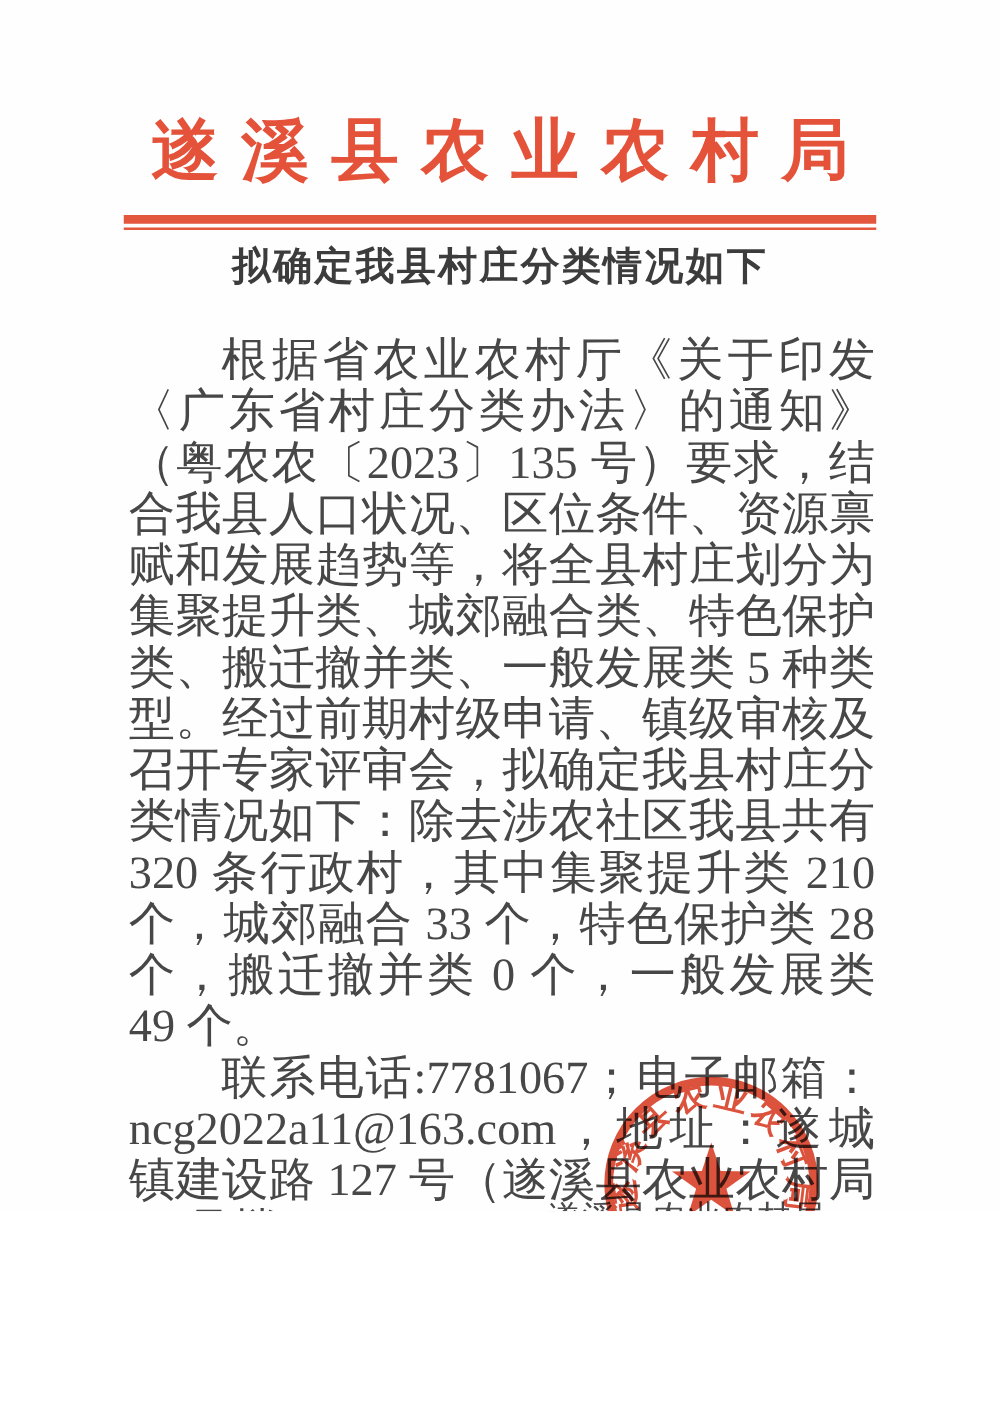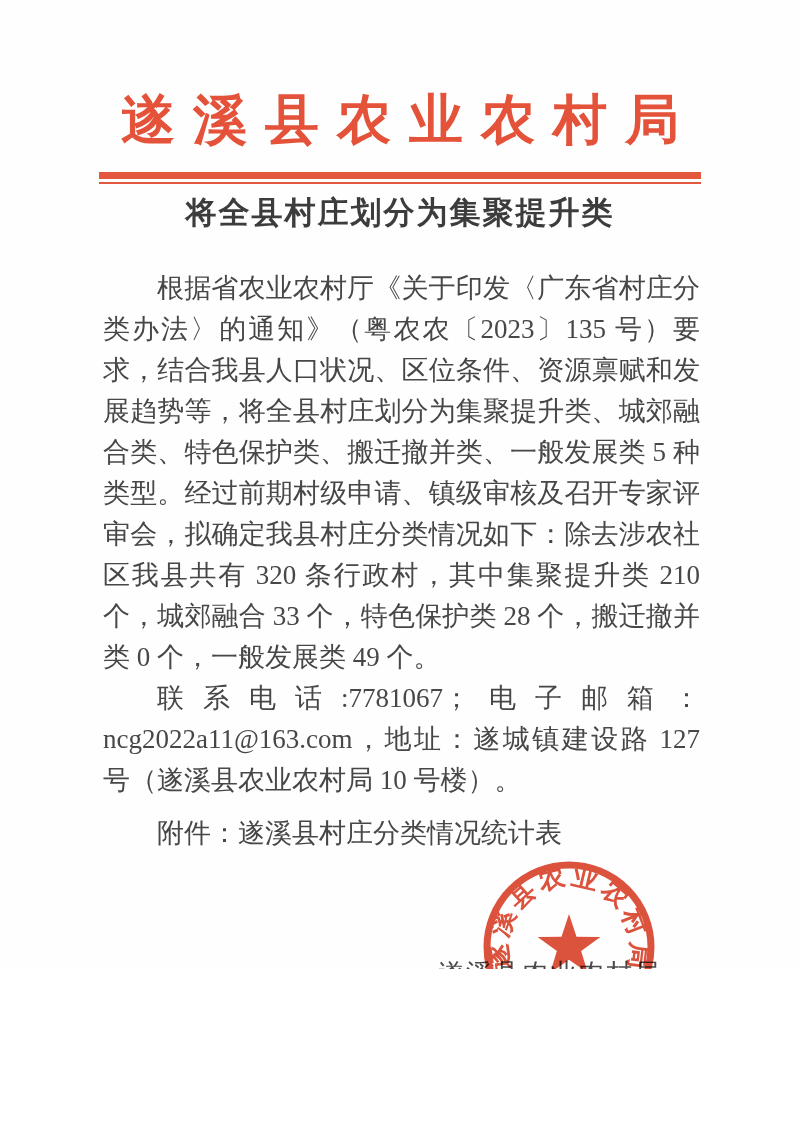--- a/index.html
+++ b/index.html
@@ -42,21 +42,21 @@
     text-align: center;
     font-size: 31px;
     font-weight: bold;
     letter-spacing: 2px;
     color: #3c3c3c;
   }
   .body-text {
     position: absolute;
     top: 268px; left: 103px;
     width: 597px;
-    font-size: 27px;
+    font-size: 37px;
     line-height: 41px;
     color: #474747;
     text-align: justify;
   }
   .body-text p { margin: 0; text-indent: 2em; }
   .body-text p.attachment { margin-top: 12px; text-align: left; }
   .sign-block {
     position: absolute;
     top: 956px; left: 430px;
     width: 240px;
@@ -83,21 +83,21 @@
 </head>
 <body>
 
 <div class="page">
 
   <div class="letterhead">遂溪县农业农村局</div>
 
   <div class="rule-thick"></div>
   <div class="rule-thin"></div>
 
-  <div class="doc-title">将全县村庄划分为集聚提升类</div>
+  <div class="doc-title">拟确定我县村庄分类情况如下</div>
 
   <div class="body-text">
     <p>根据省农业农村厅《关于印发〈广东省村庄分类办法〉的通知》（粤农农〔2023〕135 号）要求，结合我县人口状况、区位条件、资源禀赋和发展趋势等，将全县村庄划分为集聚提升类、城郊融合类、特色保护类、搬迁撤并类、一般发展类 5 种类型。经过前期村级申请、镇级审核及召开专家评审会，拟确定我县村庄分类情况如下：除去涉农社区我县共有 320 条行政村，其中集聚提升类 210 个，城郊融合 33 个，特色保护类 28 个，搬迁撤并类 0 个，一般发展类 49 个。</p>
     <p>联系电话:7781067；电子邮箱：ncg2022a11@163.com，地址：遂城镇建设路 127 号（遂溪县农业农村局 10 号楼）。</p>
     <p class="attachment">附件：遂溪县村庄分类情况统计表</p>
   </div>
 
   <div class="sign-block">
     <div class="sign-name">遂溪县农业农村局</div>
     <div class="sign-date">2023 年 9 月 5 日</div>

